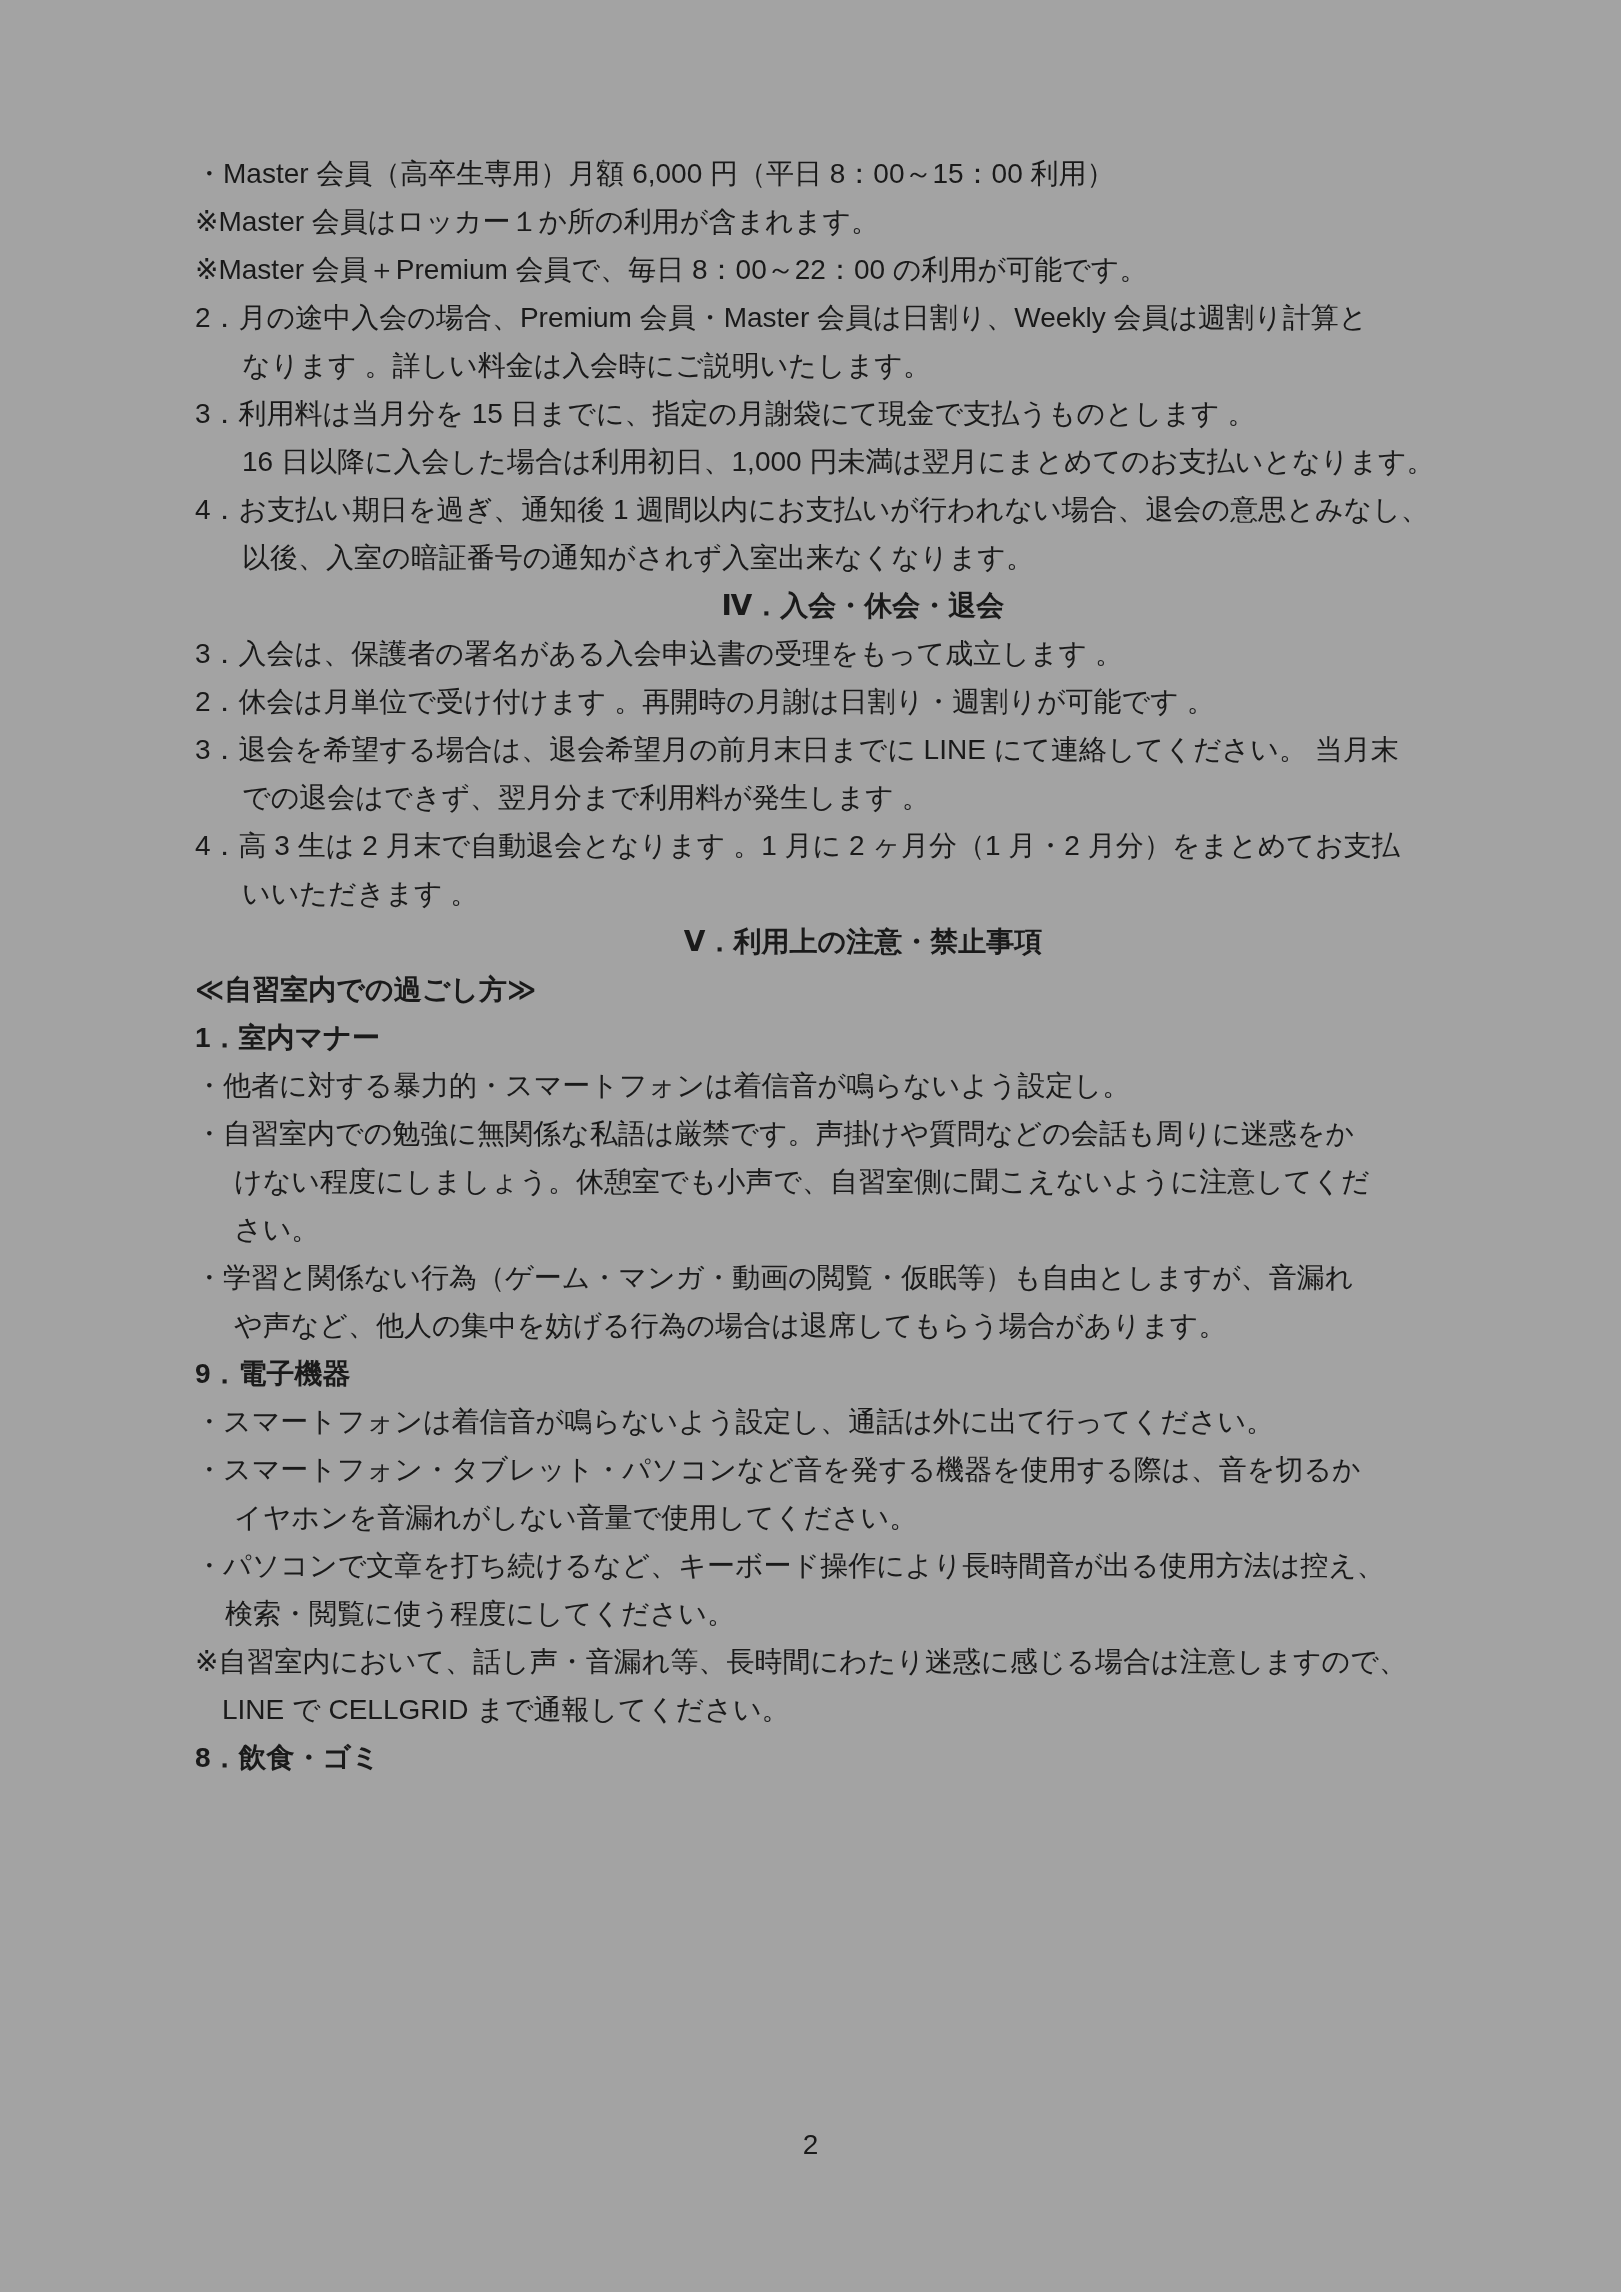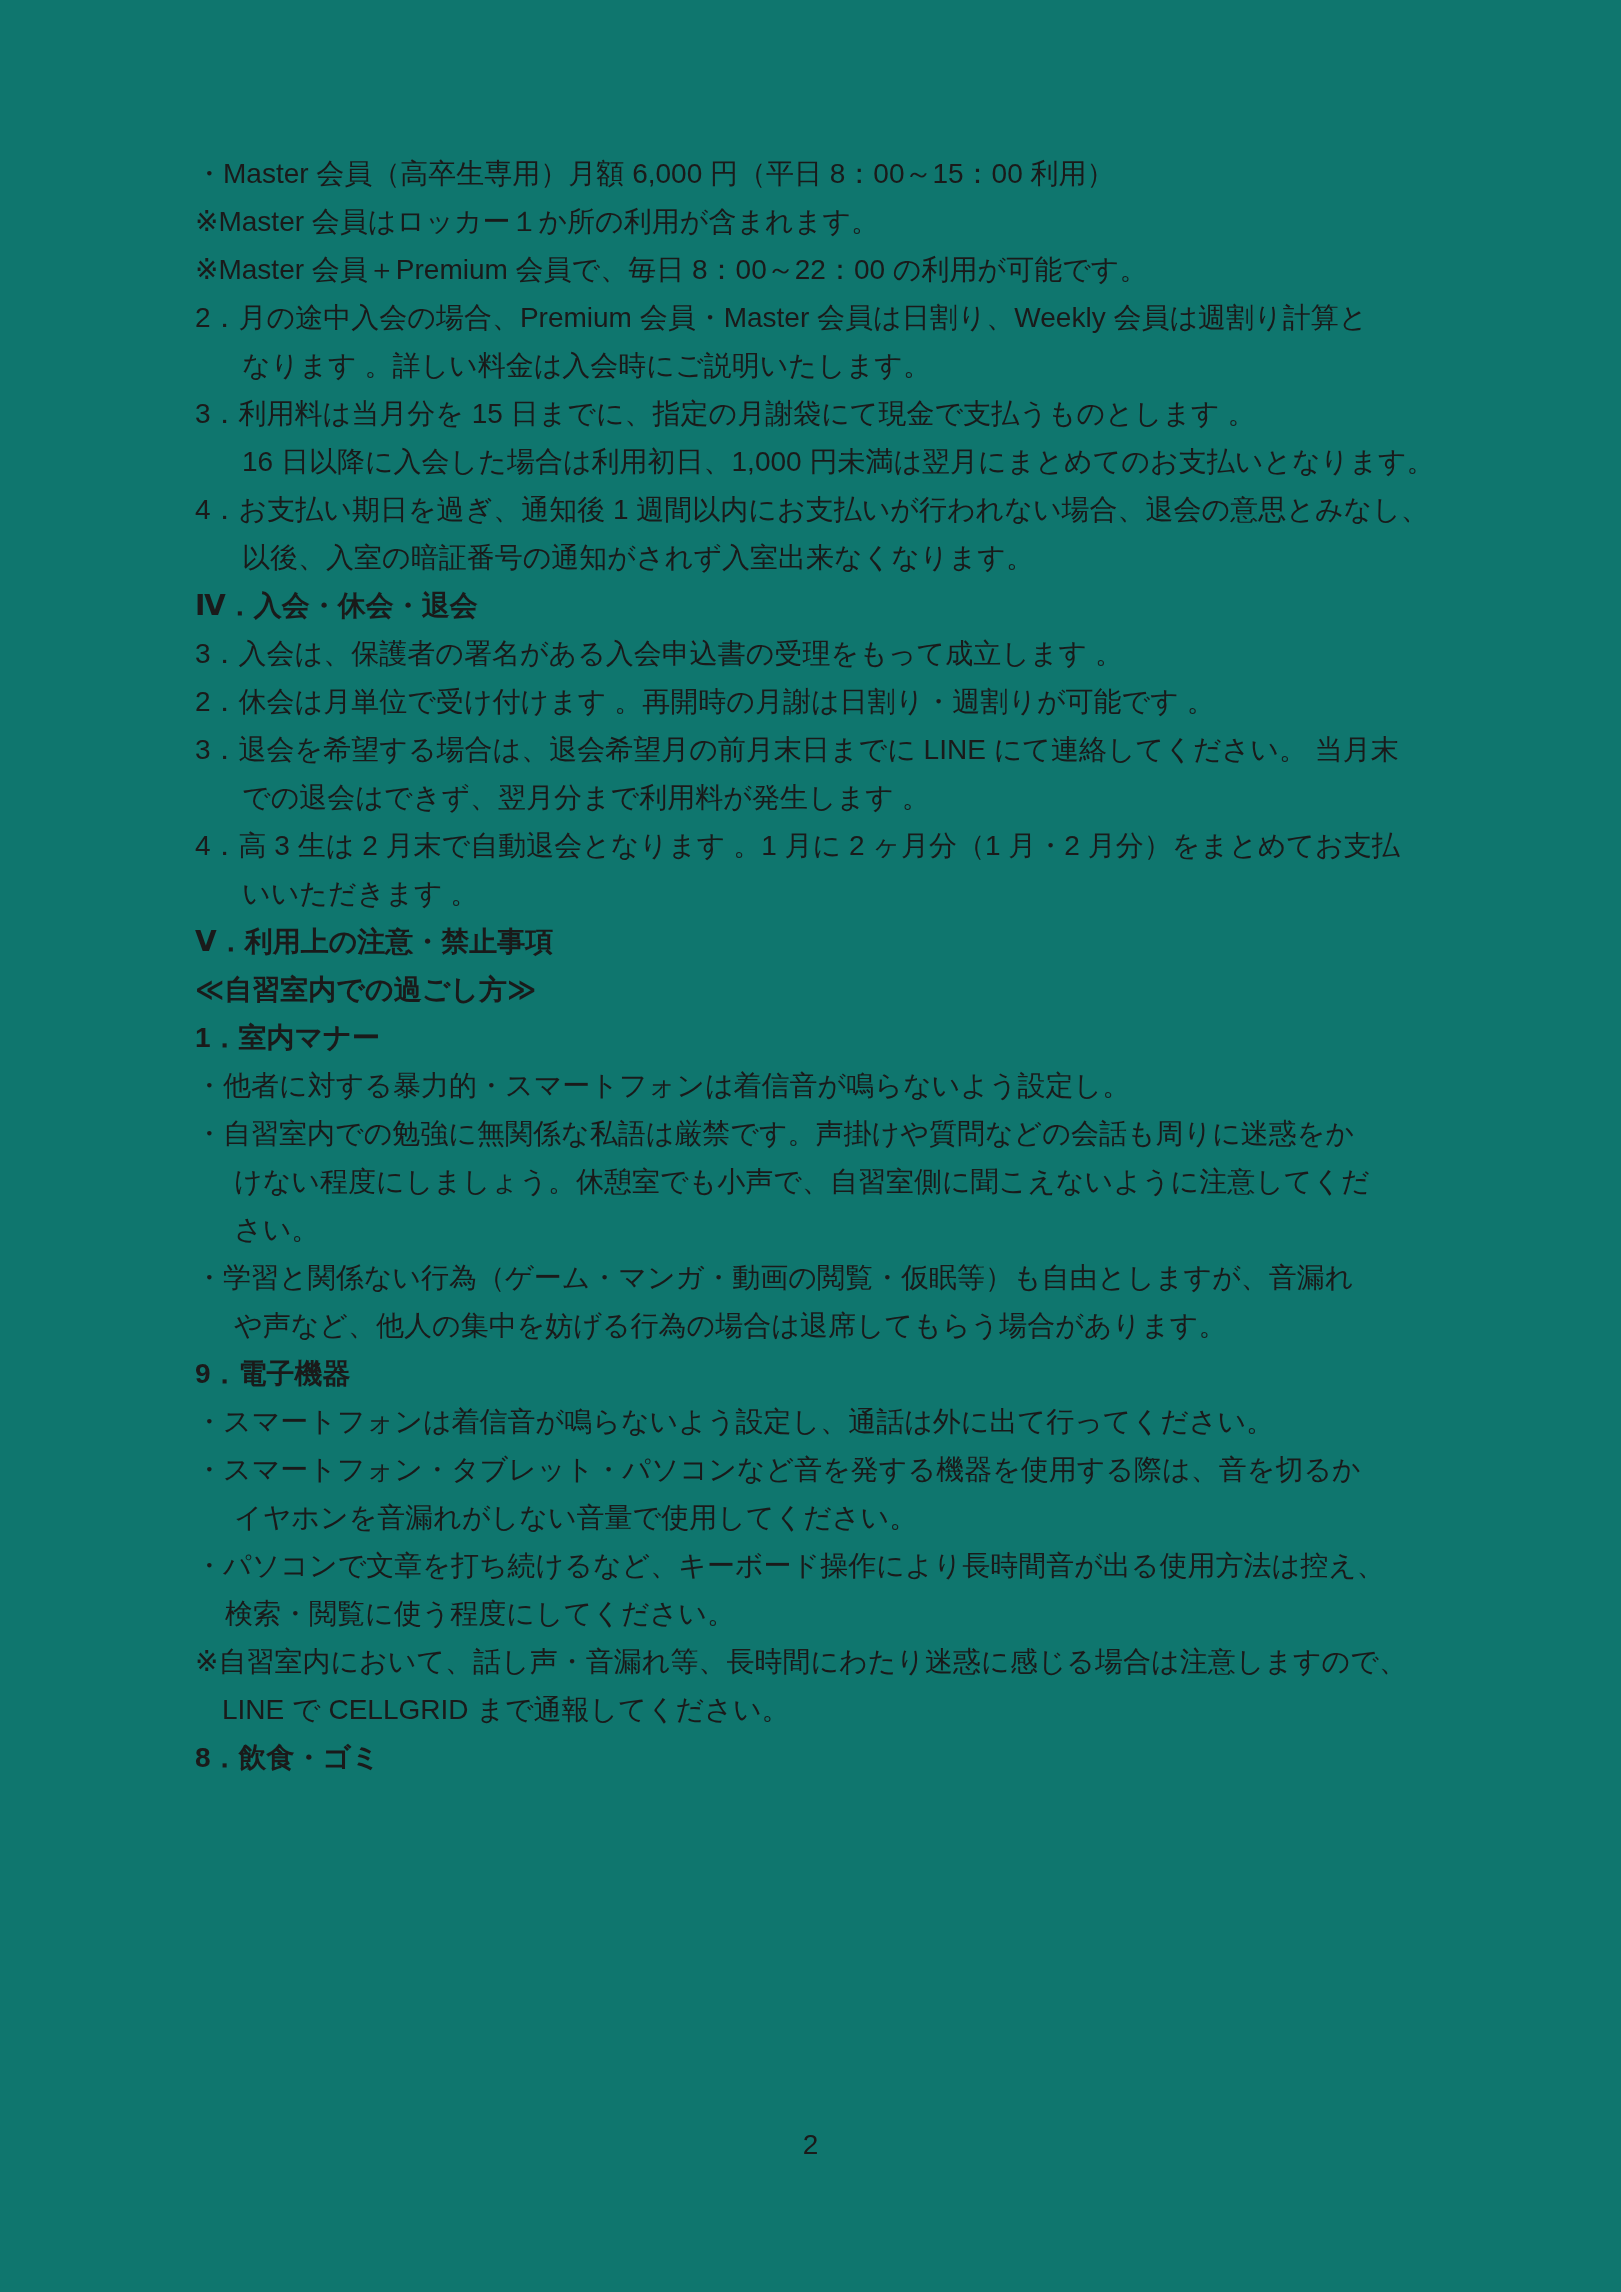--- a/index.html
+++ b/index.html
@@ -4,36 +4,36 @@
 <style>
   html, body {
     margin: 0;
     padding: 0;
     background: #ffffff;
   }
   .page {
     position: relative;
     width: 1621px;
     height: 2293px;
-    background: #0f766e;
+    background: #a3a3a3;
     color: #1a1a1a;
     font-family: "Liberation Sans", "DejaVu Sans", sans-serif;
     font-size: 28px;
     line-height: 48px;
     box-sizing: border-box;
     padding: 150px 90px 0 195px;
     overflow: hidden;
   }
   .page p {
     margin: 0;
     white-space: pre-line;
   }
   
   .h-main      { margin-left: 0; font-weight: 700; }
-  .gap         { margin-top: 48px; }
+  .gap         { margin-top: 48px; text-align: center; }
   .h-sub       { margin-left: 0; font-weight: 700; }
   .h-sub-num   { margin-left: 5.4px; font-weight: 700; }
   .num-item    { margin-left: 7.2px;  padding-left: 47px; text-indent: -47px; }
   .bullet-top  { margin-left: 57px; }
   .note-deep   { margin-left: 134px; }
   .v-bullet    { margin-left: 45px; padding-left: 39px; text-indent: -39px; }
   .pc-bullet   { margin-left: 29px; padding-left: 30px; text-indent: -30px; }
   .note-mid    { margin-left: 29px; padding-left: 27px; text-indent: -27px; }
   .page-number {
     position: absolute;

